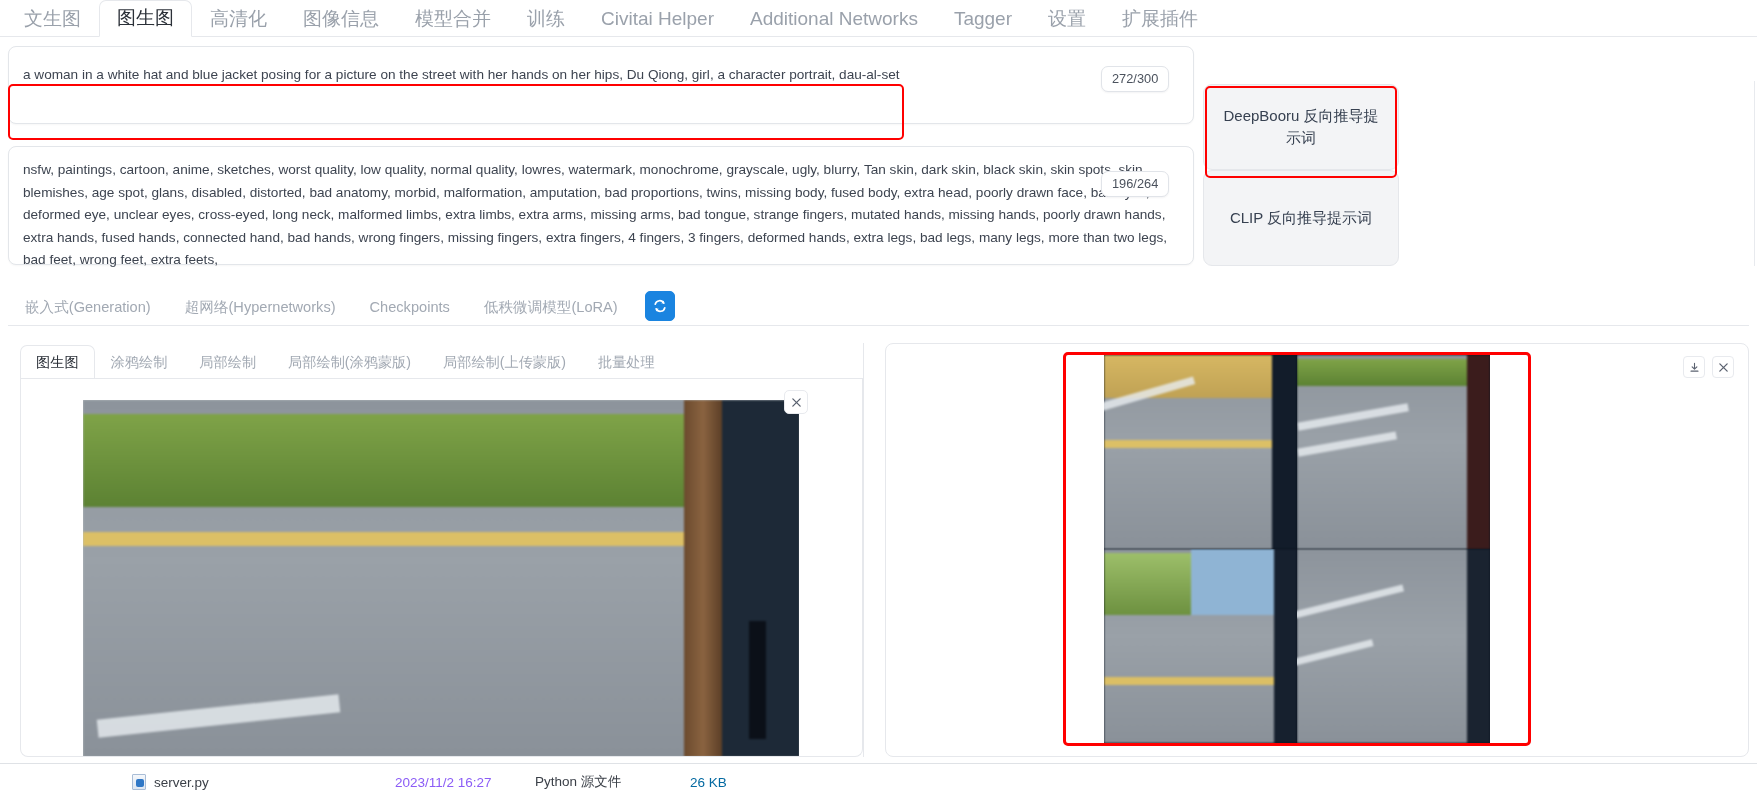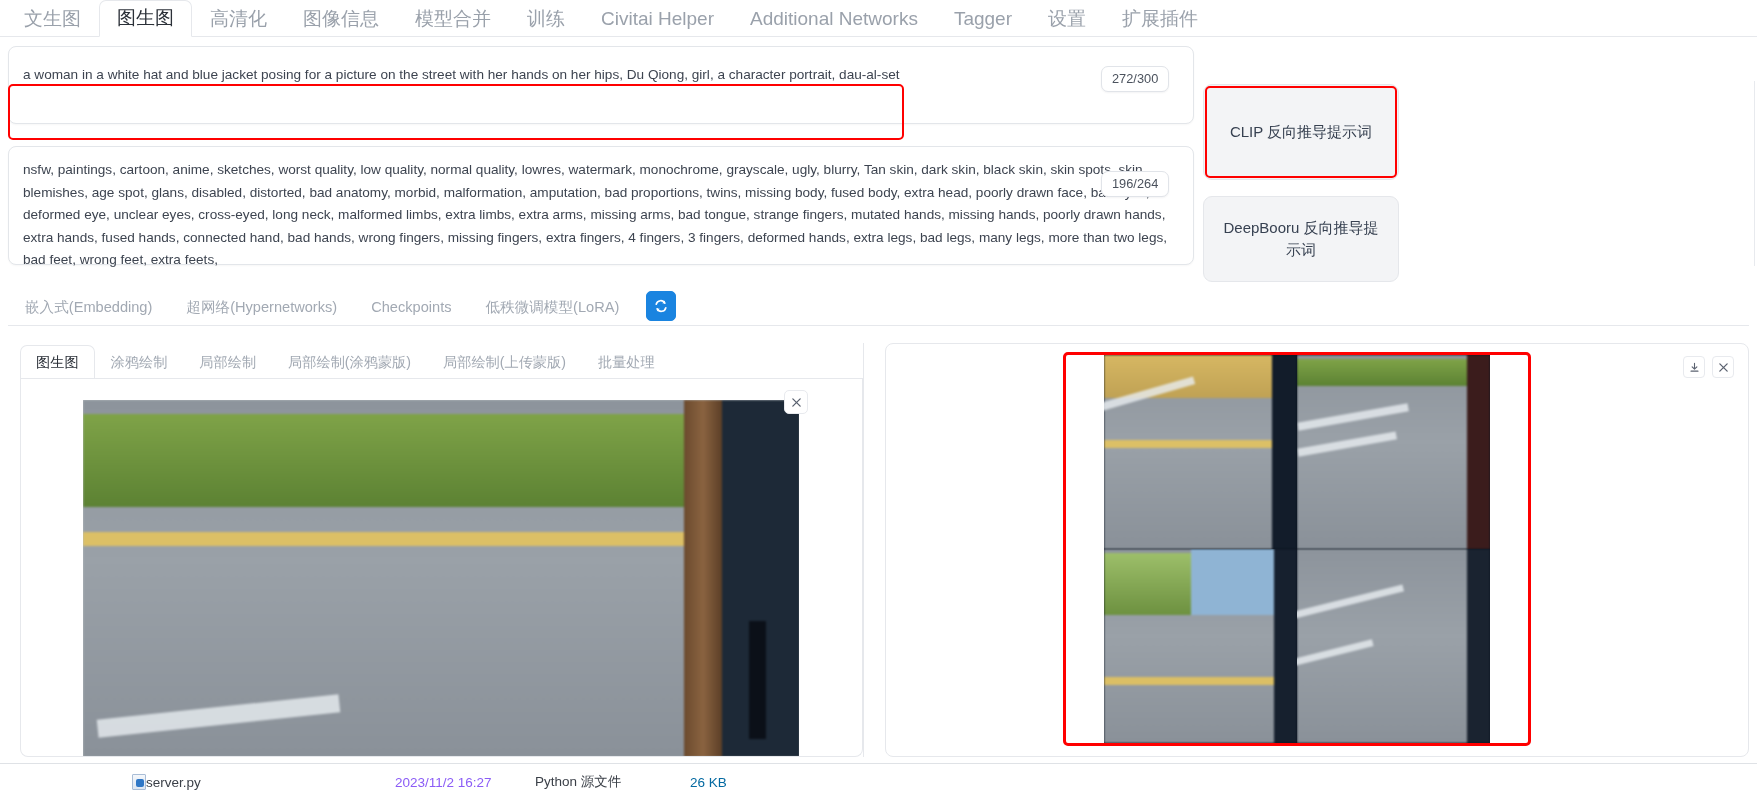--- a/index.html
+++ b/index.html
@@ -211,21 +211,21 @@
   }
   .fb-icon {
     position: absolute; left: 132px; width: 14px; height: 16px;
     background: linear-gradient(180deg,#f4f7fb,#dde6f2);
     border: 1px solid #a9bdd6; border-radius: 1px;
   }
   .fb-icon::after {
     content: ""; position: absolute; left: 2.5px; top: 4px; width: 8px; height: 8px;
     background: #2f77c6; border-radius: 2px;
   }
-  .fb-name { position: absolute; left: 146px; }
+  .fb-name { position: absolute; left: 154px; }
   .fb-date { position: absolute; left: 395px; color: #8b5cf6; }
   .fb-type { position: absolute; left: 535px; color: #3a3f47; }
   .fb-size { position: absolute; left: 690px; color: #0369a1; }
 
   
   .scene { position: absolute; inset: 0; }
   .road { position:absolute; inset:0; background:linear-gradient(180deg,#8d949c 0%,#9aa1a8 45%,#8a9199 100%); }
   .grass { position:absolute; left:0; top:8%; width:100%; height:22%; background:linear-gradient(180deg,#7fa348,#5c8233); }
   .yline { position:absolute; left:0; width:100%; height:4%; background:#e8c55a; opacity:.85; }
   .bldg { position:absolute; top:0; width:100%; height:18%; background:linear-gradient(180deg,#c9ae6d,#b19a5e); }
@@ -284,30 +284,30 @@
     </div>
     <div class="redring" id="pos-ring"></div>
     <div class="counter" id="pos-counter">272/300</div>
 
     <div class="pbox" id="neg-box">
       <div class="ptext">nsfw, paintings, cartoon, anime, sketches, worst quality, low quality, normal quality, lowres, watermark, monochrome, grayscale, ugly, blurry, Tan skin, dark skin, black skin, skin spots, skin blemishes, age spot, glans, disabled, distorted, bad anatomy, morbid, malformation, amputation, bad proportions, twins, missing body, fused body, extra head, poorly drawn face, bad eyes, deformed eye, unclear eyes, cross-eyed, long neck, malformed limbs, extra limbs, extra arms, missing arms, bad tongue, strange fingers, mutated hands, missing hands, poorly drawn hands, extra hands, fused hands, connected hand, bad hands, wrong fingers, missing fingers, extra fingers, 4 fingers, 3 fingers, deformed hands, extra legs, bad legs, many legs, more than two legs, bad feet, wrong feet, extra feets,</div>
     </div>
     <div class="counter" id="neg-counter">196/264</div>
 
     <div class="clipcol">
+      <div class="clipbtn" id="deepbooru-btn">DeepBooru 反向推导提示词</div>
       <div class="clipbtn" id="clip-btn">CLIP 反向推导提示词</div>
-      <div class="clipbtn" id="deepbooru-btn">DeepBooru 反向推导提示词</div>
     </div>
     <div class="redring" id="clip-ring"></div>
 
     <div class="divider-v"></div>
   </div>
 
   <div class="row2">
-    <div class="r2tab">嵌入式(Embedding)</div>
+    <div class="r2tab">嵌入式(Generation)</div>
     <div class="r2tab">超网络(Hypernetworks)</div>
     <div class="r2tab">Checkpoints</div>
     <div class="r2tab">低秩微调模型(LoRA)</div>
     <div id="refresh-btn">
       <svg width="16" height="16" viewBox="0 0 16 16" aria-hidden="true">
         <path d="M3.2 6.2 A4.6 4.6 0 0 1 11.8 5.2" stroke="#fff" stroke-width="1.6" fill="none" stroke-linecap="round"></path>
         <path d="M12.8 9.8 A4.6 4.6 0 0 1 4.2 10.8" stroke="#fff" stroke-width="1.6" fill="none" stroke-linecap="round"></path>
         <path d="M11.9 2.4 L12.3 5.6 L9.2 5.3 Z" fill="#fff"></path>
         <path d="M4.1 13.6 L3.7 10.4 L6.8 10.7 Z" fill="#fff"></path>
       </svg>

